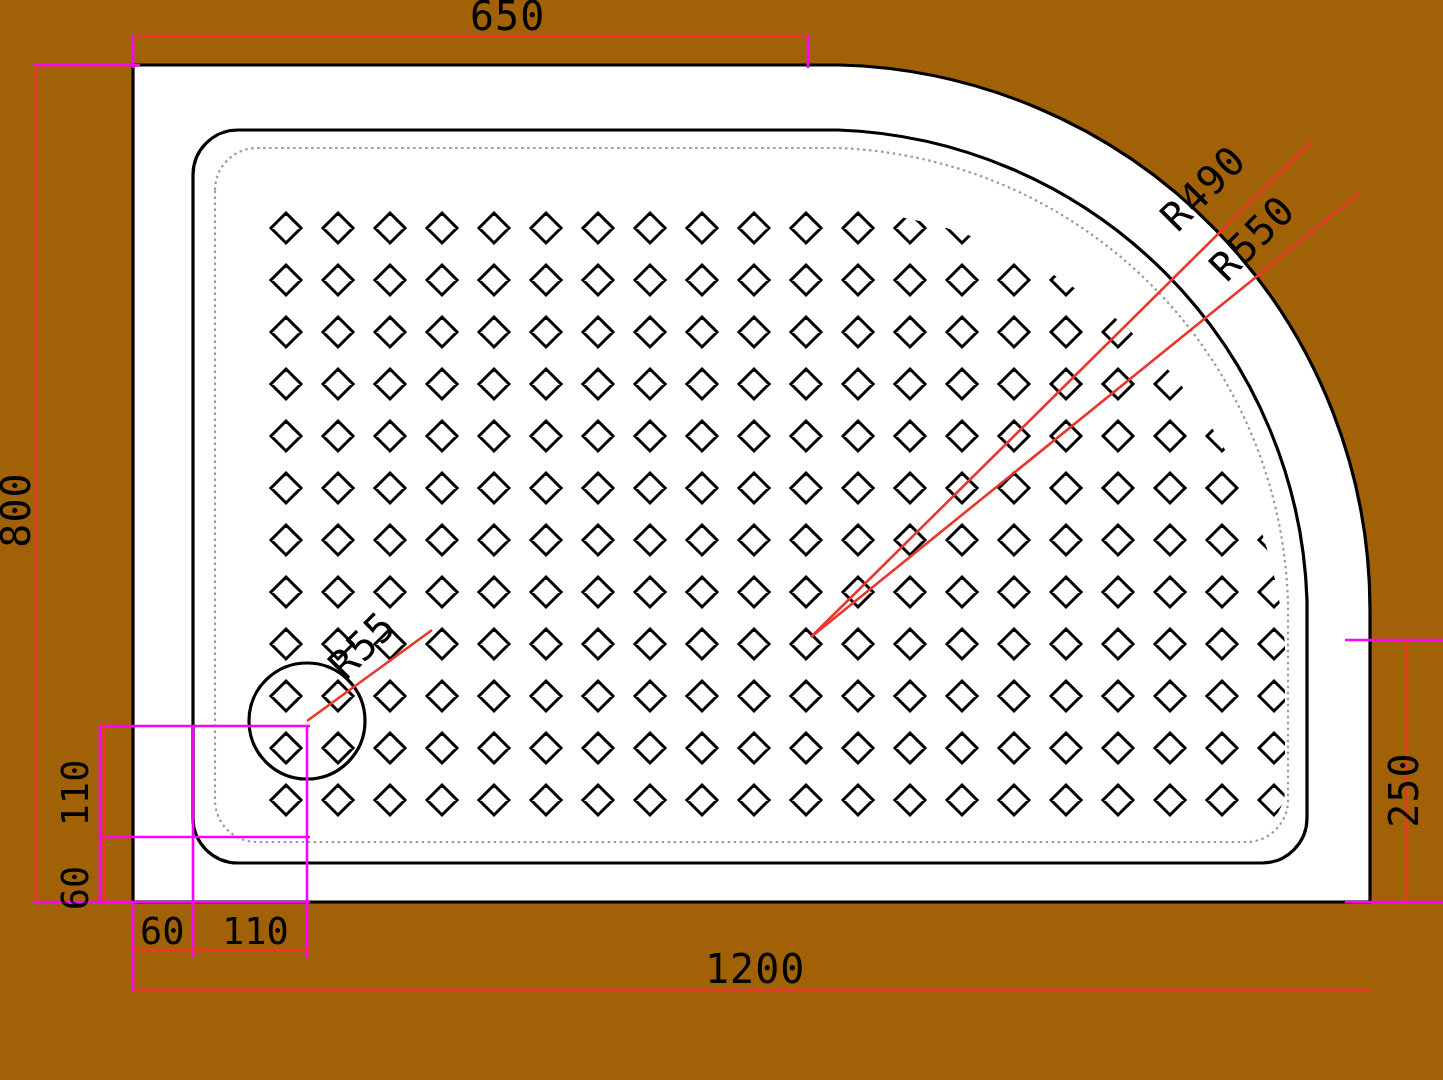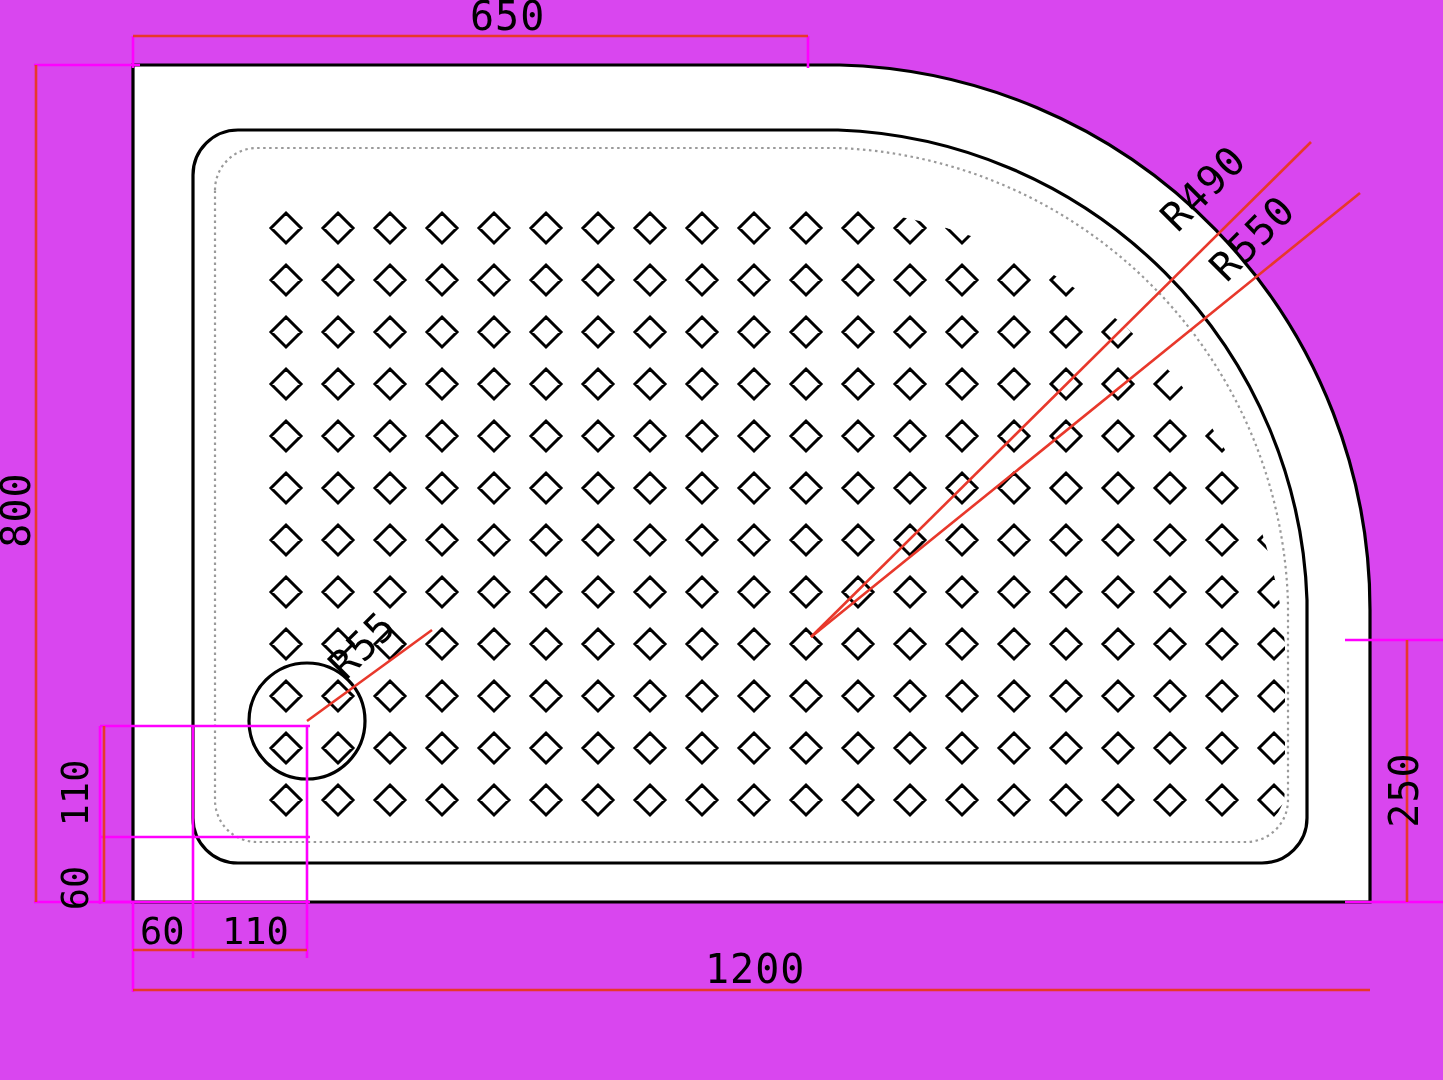--- a/index.html
+++ b/index.html
@@ -1,21 +1,21 @@
 <!DOCTYPE html>
 <html><head>
 <meta charset="utf-8">
 <title>Shower Tray Technical Drawing</title>
 <style>
   html,body{margin:0;padding:0;background:#ffffff;}
   body{
     width:1443px;height:1080px;overflow:hidden;
     font-family:"DejaVu Sans Mono", monospace;
   }
-  #stage{position:relative;width:1443px;height:1080px;background:#d946ef;}
+  #stage{position:relative;width:1443px;height:1080px;background:#a16207;}
   svg#drawing{position:absolute;left:0;top:0;width:1443px;height:1080px;display:block;}
   .dim-text{
     font-family:"DejaVu Sans Mono","Liberation Mono",monospace;
     font-size:40px;
     fill:#000000;
     letter-spacing:1px;
     dominant-baseline:auto;
   }
   .dim-text-sm{
     font-family:"DejaVu Sans Mono","Liberation Mono",monospace;

